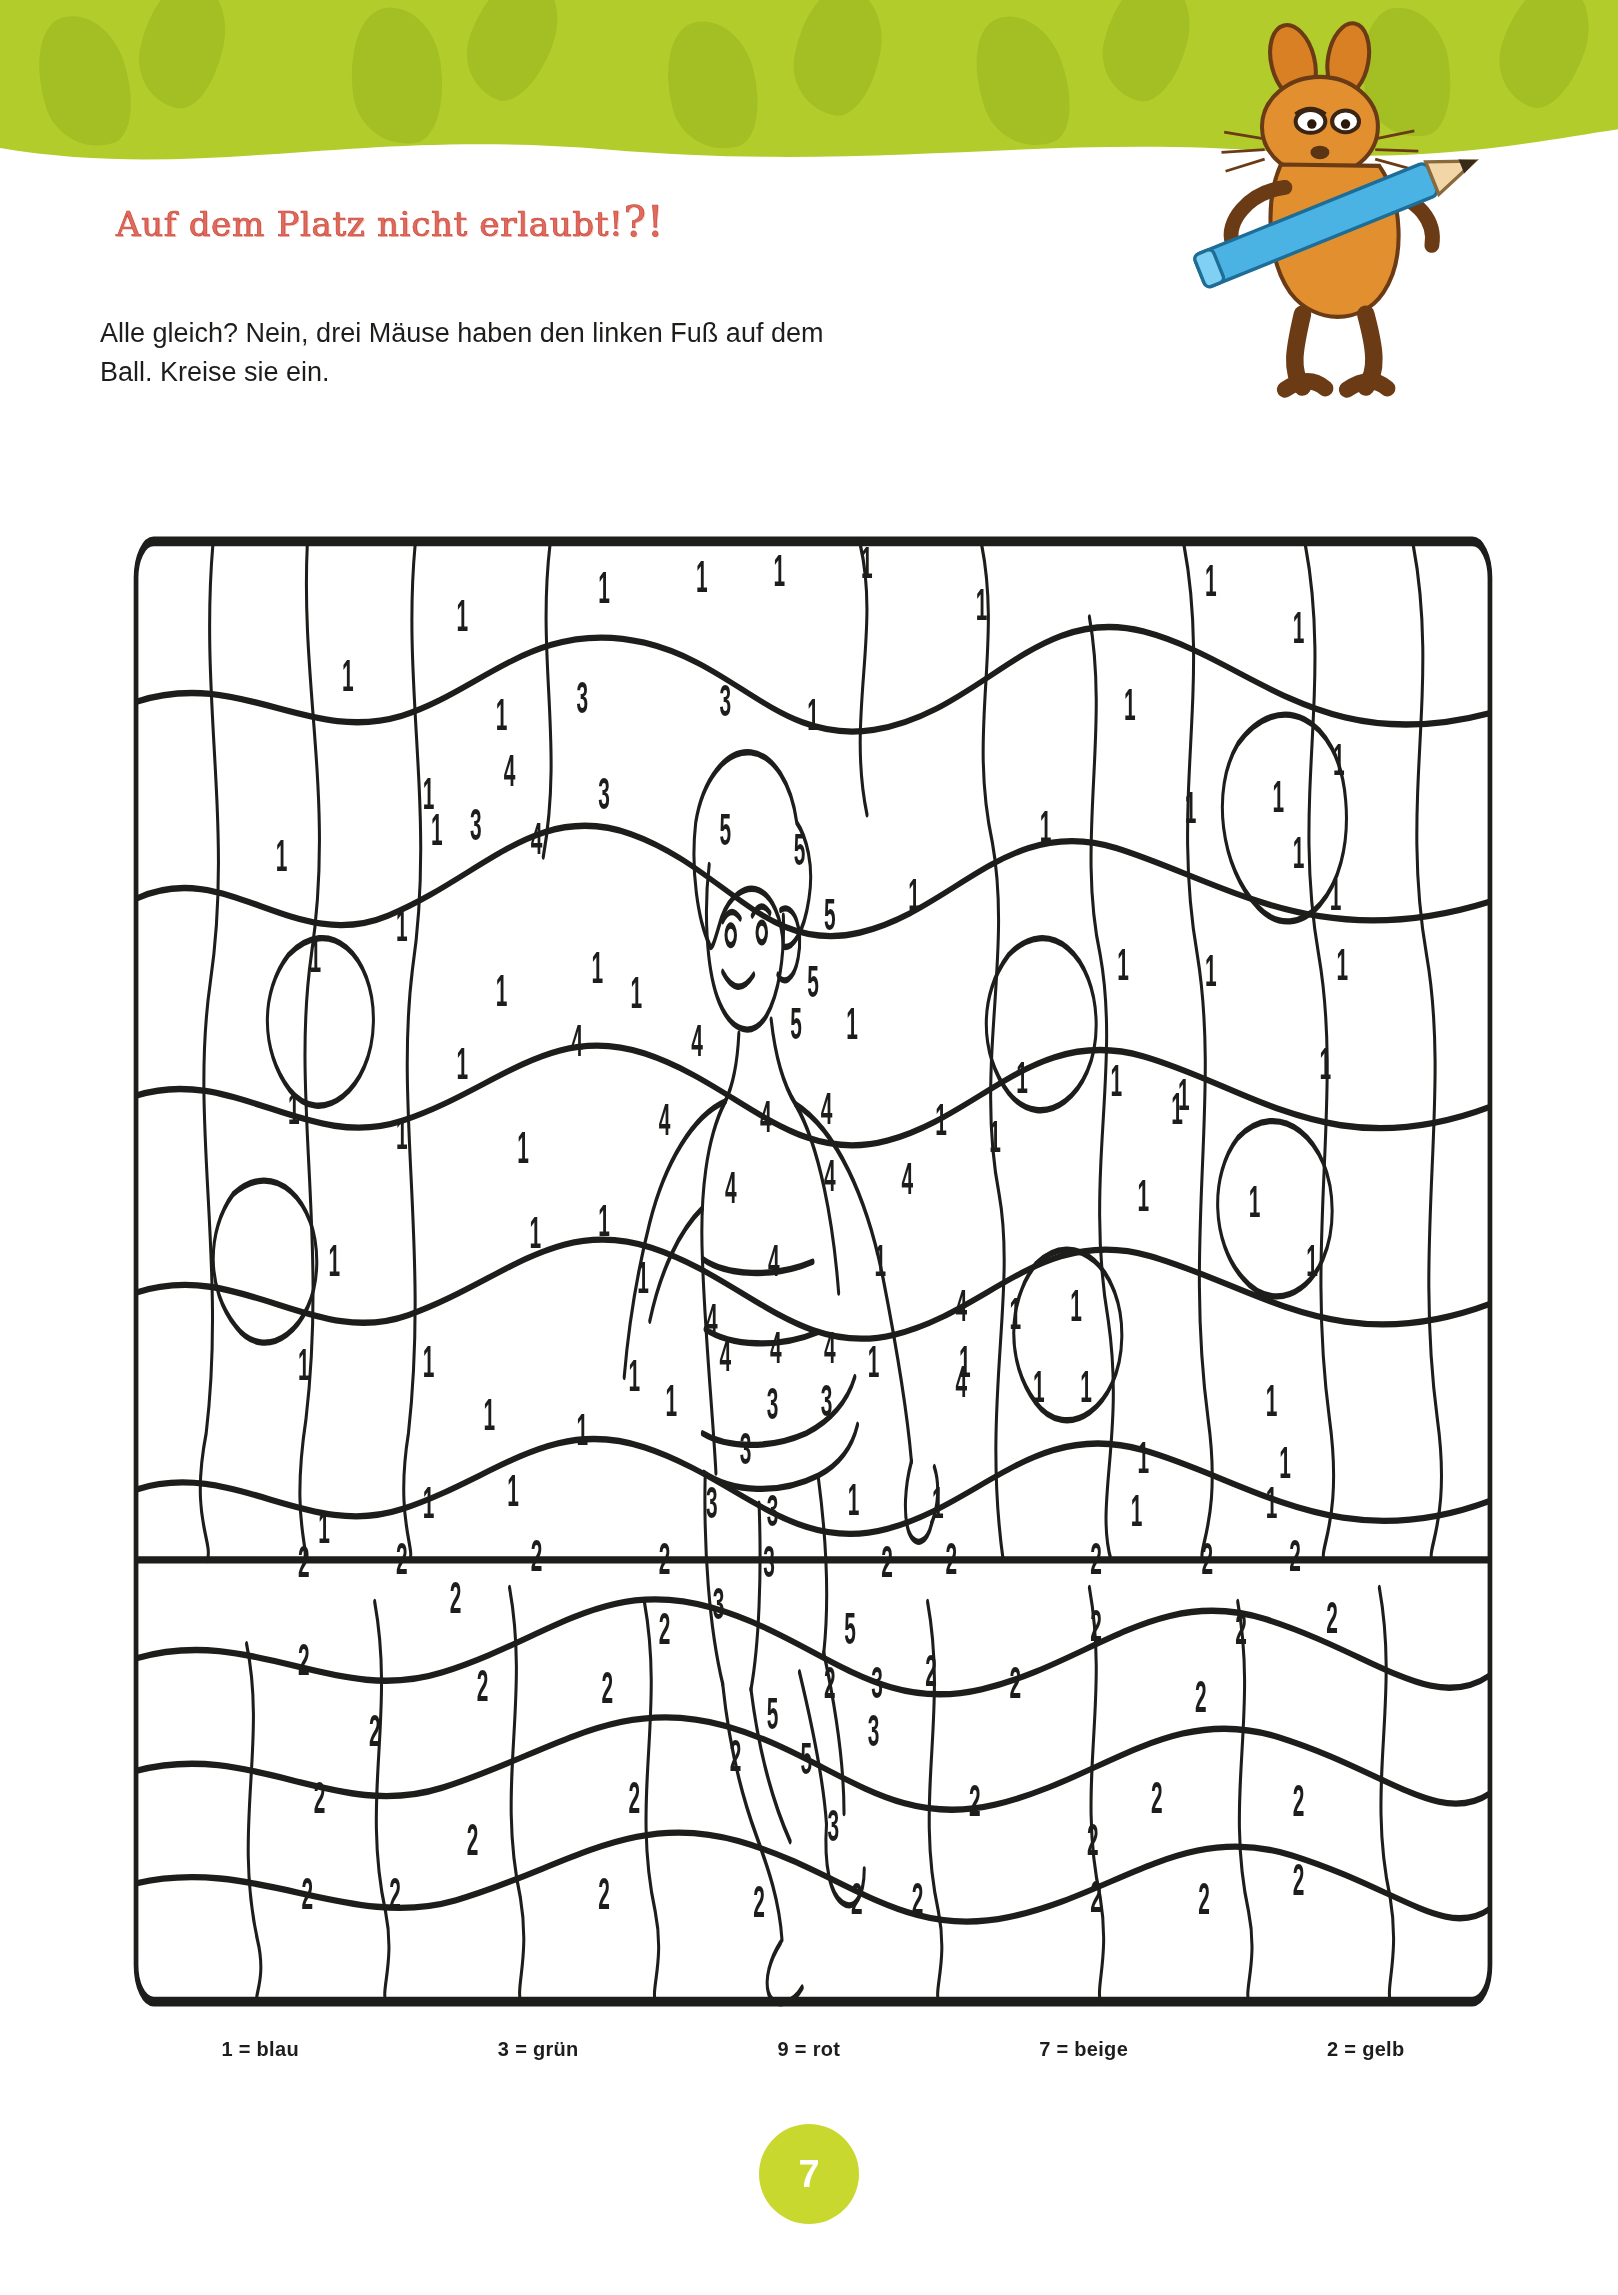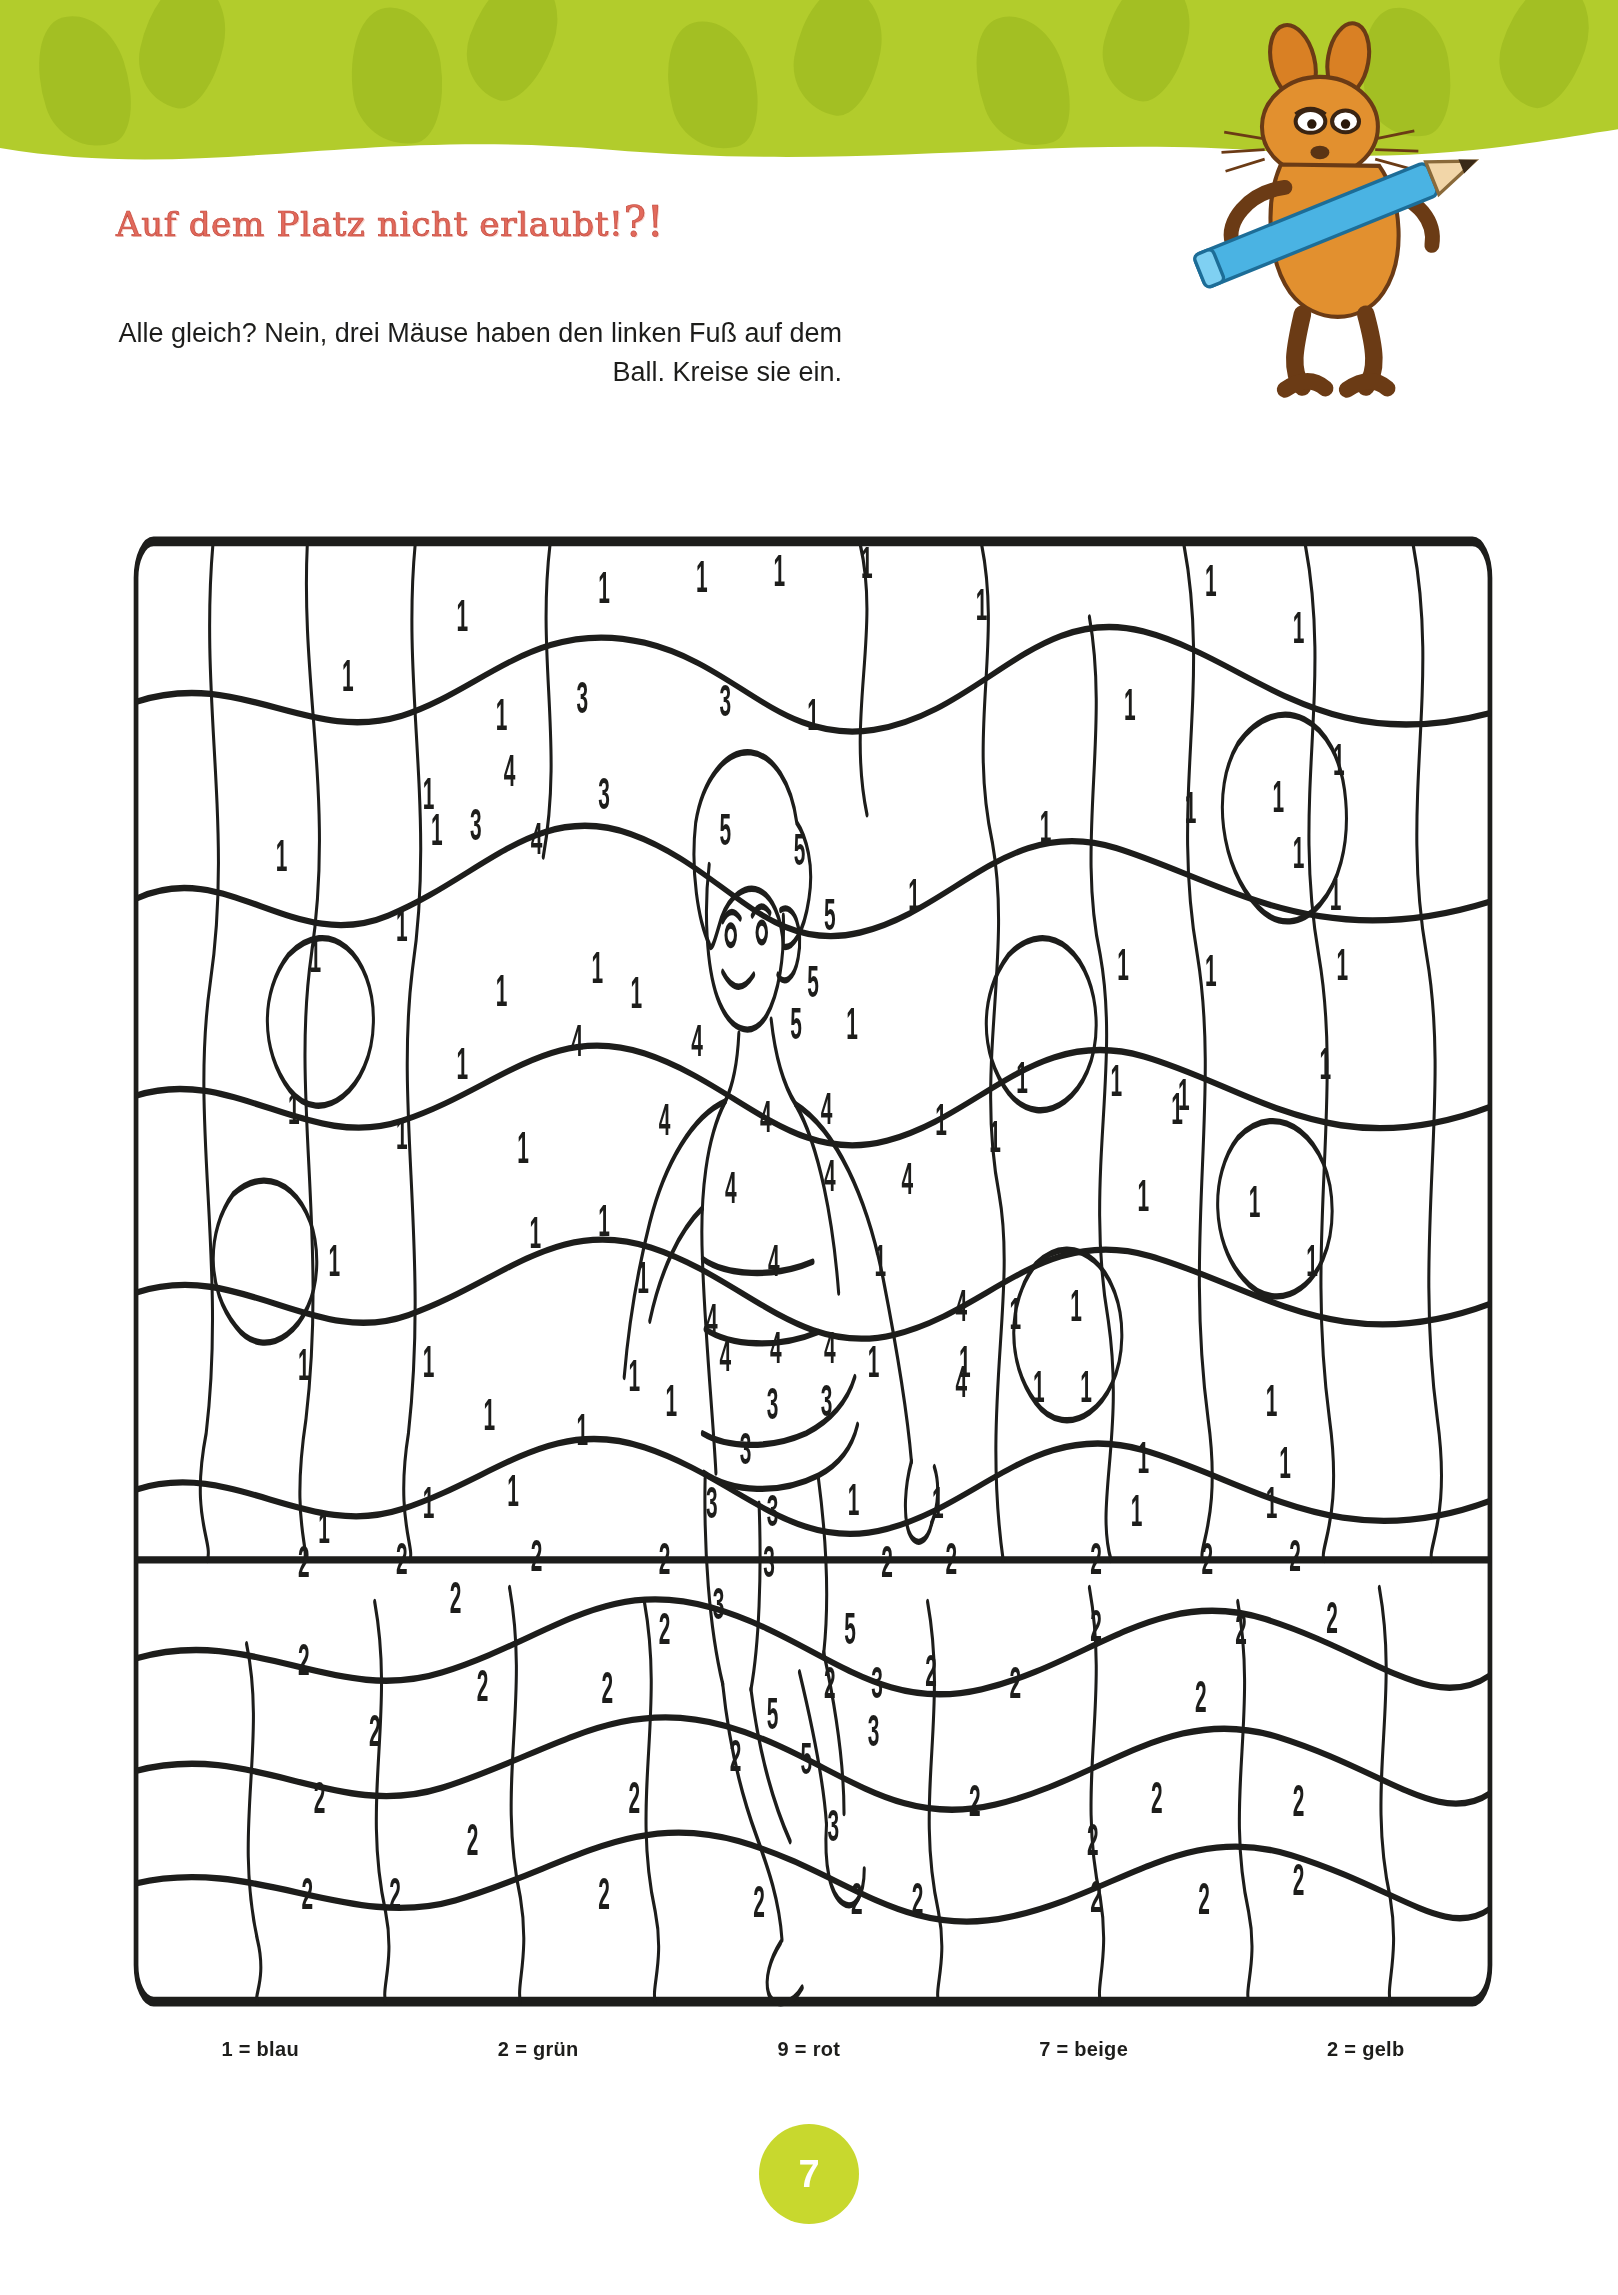--- a/index.html
+++ b/index.html
@@ -58,21 +58,20 @@
 
   
   .instructions {
     position: absolute;
     left: 100px;
     top: 314px;
     width: 742px;
     font-size: 27px;
     line-height: 1.45;
     color: #1d1d1b;
-    text-align: right;
   }
 
   
   .mouse-wrap {
     position: absolute;
     left: 1146px;
     top: 20px;
     width: 391px;
     height: 405px;
   }
@@ -433,20 +432,20 @@
         <text x="1165" y="982" class="num" text-anchor="middle">2</text>
         <text x="1430" y="980" class="num" text-anchor="middle">2</text>
         <text x="1590" y="982" class="num" text-anchor="middle">2</text>
         <text x="1730" y="968" class="num" text-anchor="middle">2</text>
       </g>
   </svg>
 </div>
 
 <div class="legend">
   <div class="legend-item">1 = blau</div>
-  <div class="legend-item">2 = grün</div>
+  <div class="legend-item">3 = grün</div>
   <div class="legend-item">9 = rot</div>
   <div class="legend-item">7 = beige</div>
   <div class="legend-item">2 = gelb</div>
 </div>
 
 <div class="page-number">7</div>
 
 
 </body></html>

